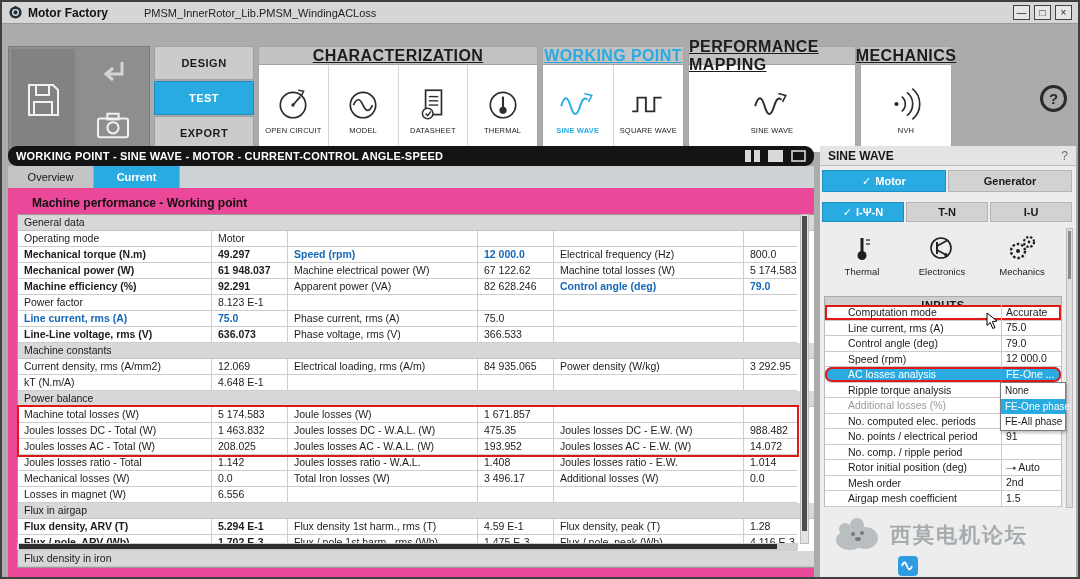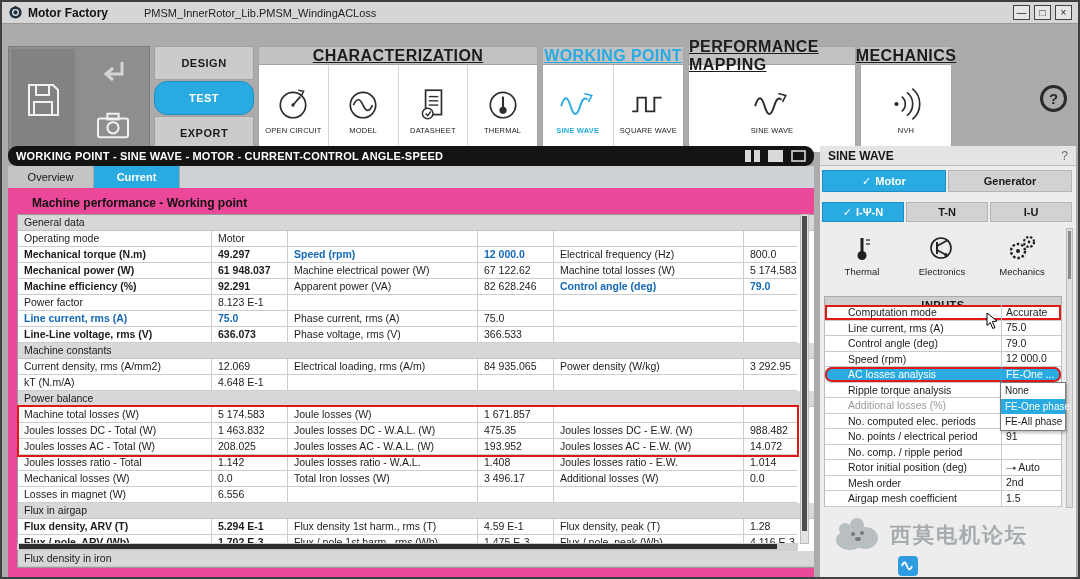--- a/index.html
+++ b/index.html
@@ -15,21 +15,21 @@
   .winbtn{width:17px;height:15px;border:1px solid #444;background:#e6e6e6;font-size:10px;line-height:13px;text-align:center;color:#222;cursor:default;}
 
   
   .toolbar{position:absolute;top:39px;left:0;right:0;height:118px;background:#ababab;}
   .quick{position:absolute;left:6px;top:5px;width:142px;height:107px;background:#8e8e8e;border:1px solid #7c7c7c;}
   .q-save{position:absolute;left:2px;top:2px;width:64px;height:101px;background:#828282;display:flex;align-items:center;justify-content:center;}
   .q-arrow{position:absolute;left:69px;top:2px;width:70px;height:49px;display:flex;align-items:center;justify-content:center;}
   .q-cam{position:absolute;left:69px;top:53px;width:70px;height:50px;display:flex;align-items:center;justify-content:center;}
   .modecol{position:absolute;left:152px;top:5px;width:100px;}
   .modebtn{height:34px;margin-bottom:1px;background:#cbcbcb;border:1px solid #a2a2a2;font-size:11px;font-weight:bold;color:#1c1c1c;display:flex;align-items:center;justify-content:center;letter-spacing:.5px;}
-  .modebtn.active{background:#29abe2;border-color:#1d8fc4;color:#fff;border-radius:13px;}
+  .modebtn.active{background:#29abe2;border-color:#1d8fc4;color:#fff;}
   .group{position:absolute;top:5px;}
   .g-head{height:19px;background:#c2c2c2;border:1px solid #a5a5a5;font-size:16px;font-weight:bold;color:#1d1d1d;display:flex;align-items:center;justify-content:center;letter-spacing:.4px;text-decoration:underline;}
   .g-head.blue{color:#29abe2;}
   .g-body{background:#fff;border:1px solid #a5a5a5;border-top:none;height:88px;display:flex;}
   .tb-item{flex:1;display:flex;flex-direction:column;align-items:center;justify-content:center;gap:4px;border-right:1px solid #d8d8d8;padding-top:4px;}
   .tb-item:last-child{border-right:none;}
   .tb-label{font-size:7.5px;color:#222;letter-spacing:.2px;white-space:nowrap;}
   .tb-item.sel .tb-label{color:#29abe2;font-weight:bold;}
   .g-char{left:256px;width:280px;}
   .g-wp{left:540px;width:142px;}

